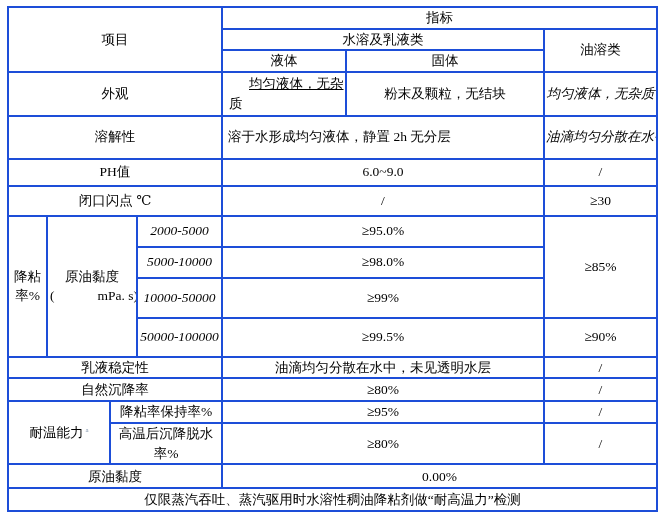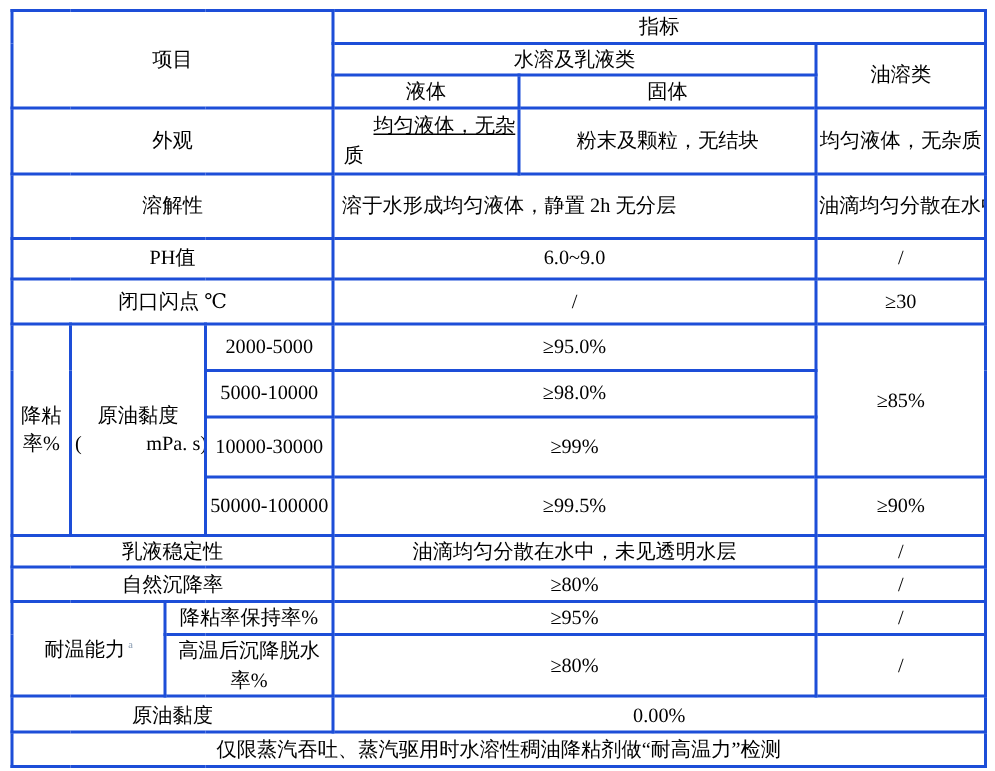--- a/index.html
+++ b/index.html
@@ -22,21 +22,21 @@
   td {
     border: 2px solid #1d4ed8;
     text-align: center;
     vertical-align: middle;
     font-size: 13.5px;
     line-height: 1.45;
     padding: 0 2px;
     overflow: hidden;
   }
   .left { text-align: left; padding-left: 5px; }
-  .nowrap { white-space: nowrap; padding: 0 1px; }
+  .nowrap { white-space: nowrap; padding: 0 1px; font-style: italic; }
   .line { white-space: nowrap; }
   .line-indent { text-align: center; padding-left: 24px; white-space: nowrap; text-decoration: underline; }
   .line-left { text-align: left; padding-left: 4px; }
   sup.mark {
     font-size: 7px;
     color: #8296ad;
     vertical-align: super;
     margin-left: 2px;
     line-height: 0;
   }
@@ -113,21 +113,21 @@
       </td>
       <td class="nowrap">2000-5000</td>
       <td colspan="2">≥95.0%</td>
       <td rowspan="3">≥85%</td>
     </tr>
     <tr style="height:31px">
       <td class="nowrap">5000-10000</td>
       <td colspan="2">≥98.0%</td>
     </tr>
     <tr style="height:40px">
-      <td class="nowrap">10000-30000</td>
+      <td class="nowrap">10000-50000</td>
       <td colspan="2">≥99%</td>
     </tr>
     <tr style="height:39px">
       <td class="nowrap">50000-100000</td>
       <td colspan="2">≥99.5%</td>
       <td>≥90%</td>
     </tr>
 
     <tr style="height:21px">
       <td colspan="4">乳液稳定性</td>

